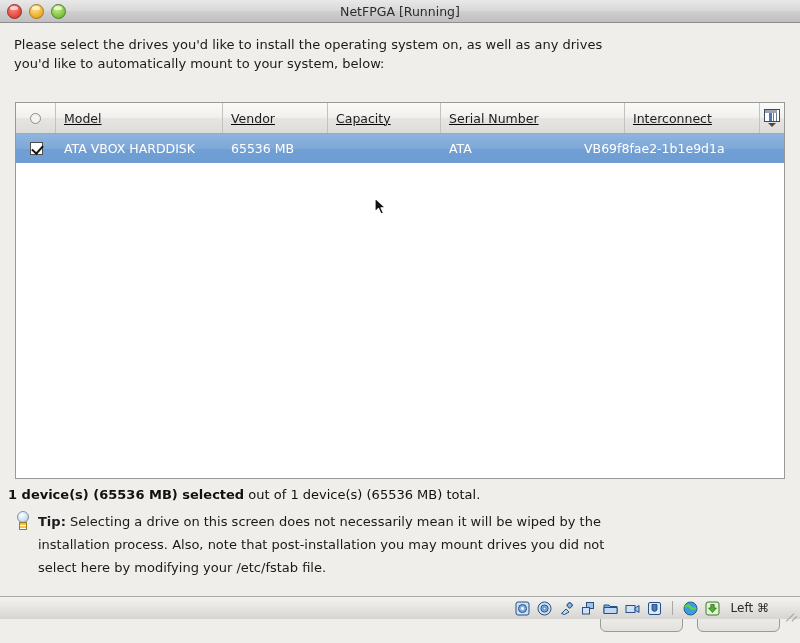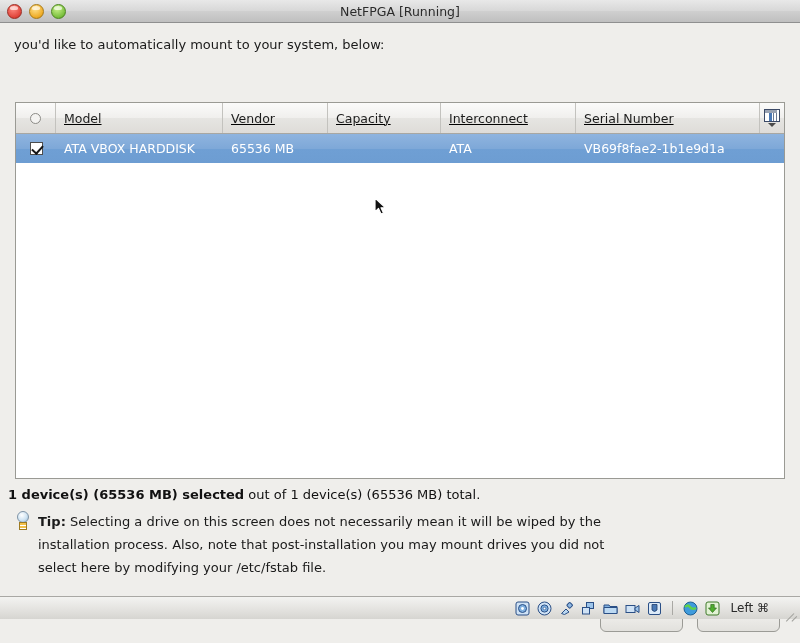--- a/index.html
+++ b/index.html
@@ -167,42 +167,43 @@
       <div class="light red"></div>
       <div class="light amber"></div>
       <div class="light green"></div>
     </div>
     <div class="title-text">NetFPGA [Running]</div>
   </div>
 
   <div class="content">
 
     <div class="intro">
+      <div>Please select the drives you'd like to install the operating system on, as well as any drives</div>
       <div>you'd like to automatically mount to your system, below:</div>
     </div>
 
     <div class="table">
       <div class="thead">
         <div class="th chk c0">
           <div class="hdr-radio"></div>
         </div>
         <div class="th c1">
           <span>Model</span>
         </div>
         <div class="th c3">
           <span>Vendor</span>
         </div>
         <div class="th c2">
           <span>Capacity</span>
         </div>
+        <div class="th c5">
+          <span>Serial Number</span>
+        </div>
         <div class="th c4">
           <span>Interconnect</span>
-        </div>
-        <div class="th c5">
-          <span>Serial Number</span>
         </div>
         <div class="th th-icon c6">
           <div class="colsel">
             <div class="grid">
                 <i class="a"></i>
                 <i class="b"></i>
                 <i class="c"></i>
               </div>
             <div class="cap"></div>
             <div class="fill"></div>

